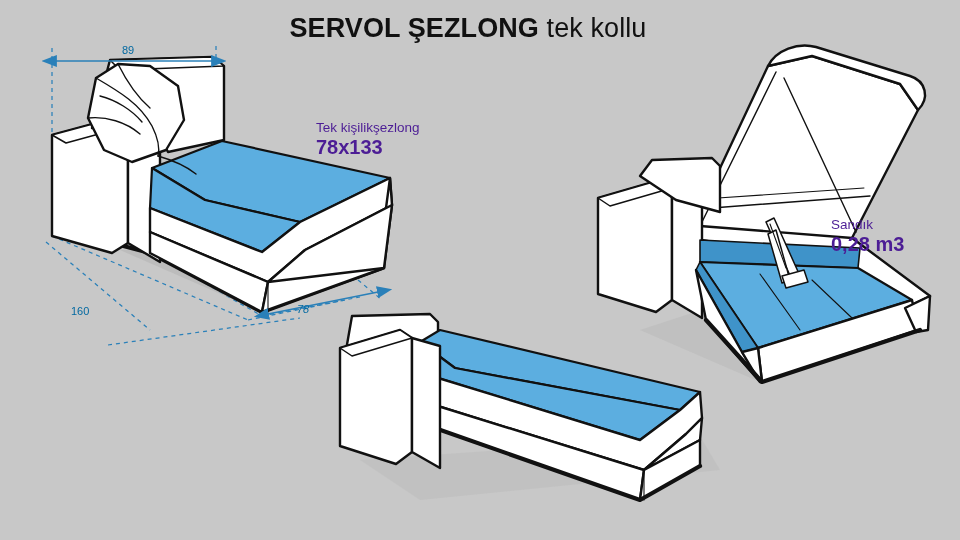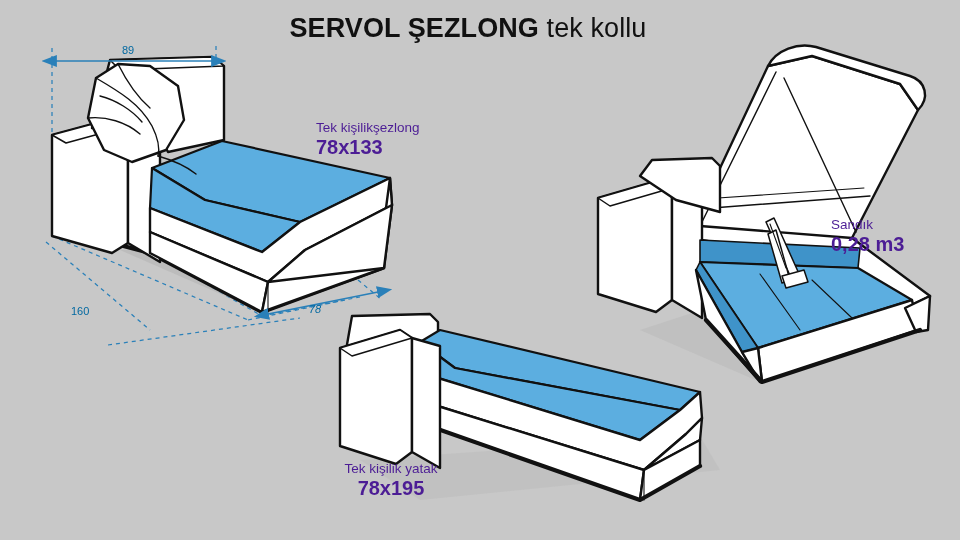--- a/index.html
+++ b/index.html
@@ -195,22 +195,18 @@
   <div class="lbl" style="left:316px;top:120px;">
     <div class="l1">Tek kişilikşezlong</div>
     <div class="l2">78x133</div>
   </div>
 
   <div class="lbl" style="left:831px;top:217px;">
     <div class="l1">Sandık</div>
     <div class="l2">0,28 m3</div>
   </div>
 
-  <div class="lbl ctr" style="left:306px;top:461px;width:170px;">
-    <div class="l1">Tek kişilik yatak</div>
-    <div class="l2">78x195</div>
-  </div>
 
   <div class="dim" style="left:122px;top:44px;">89</div>
   <div class="dim" style="left:71px;top:277px;margin-top:28px;">160</div>
-  <div class="dim" style="left:309px;top:303px;font-style:italic;">78</div>
+  <div class="dim" style="left:297px;top:303px;font-style:italic;">78</div>
 
 </div>
 
 </body></html>

